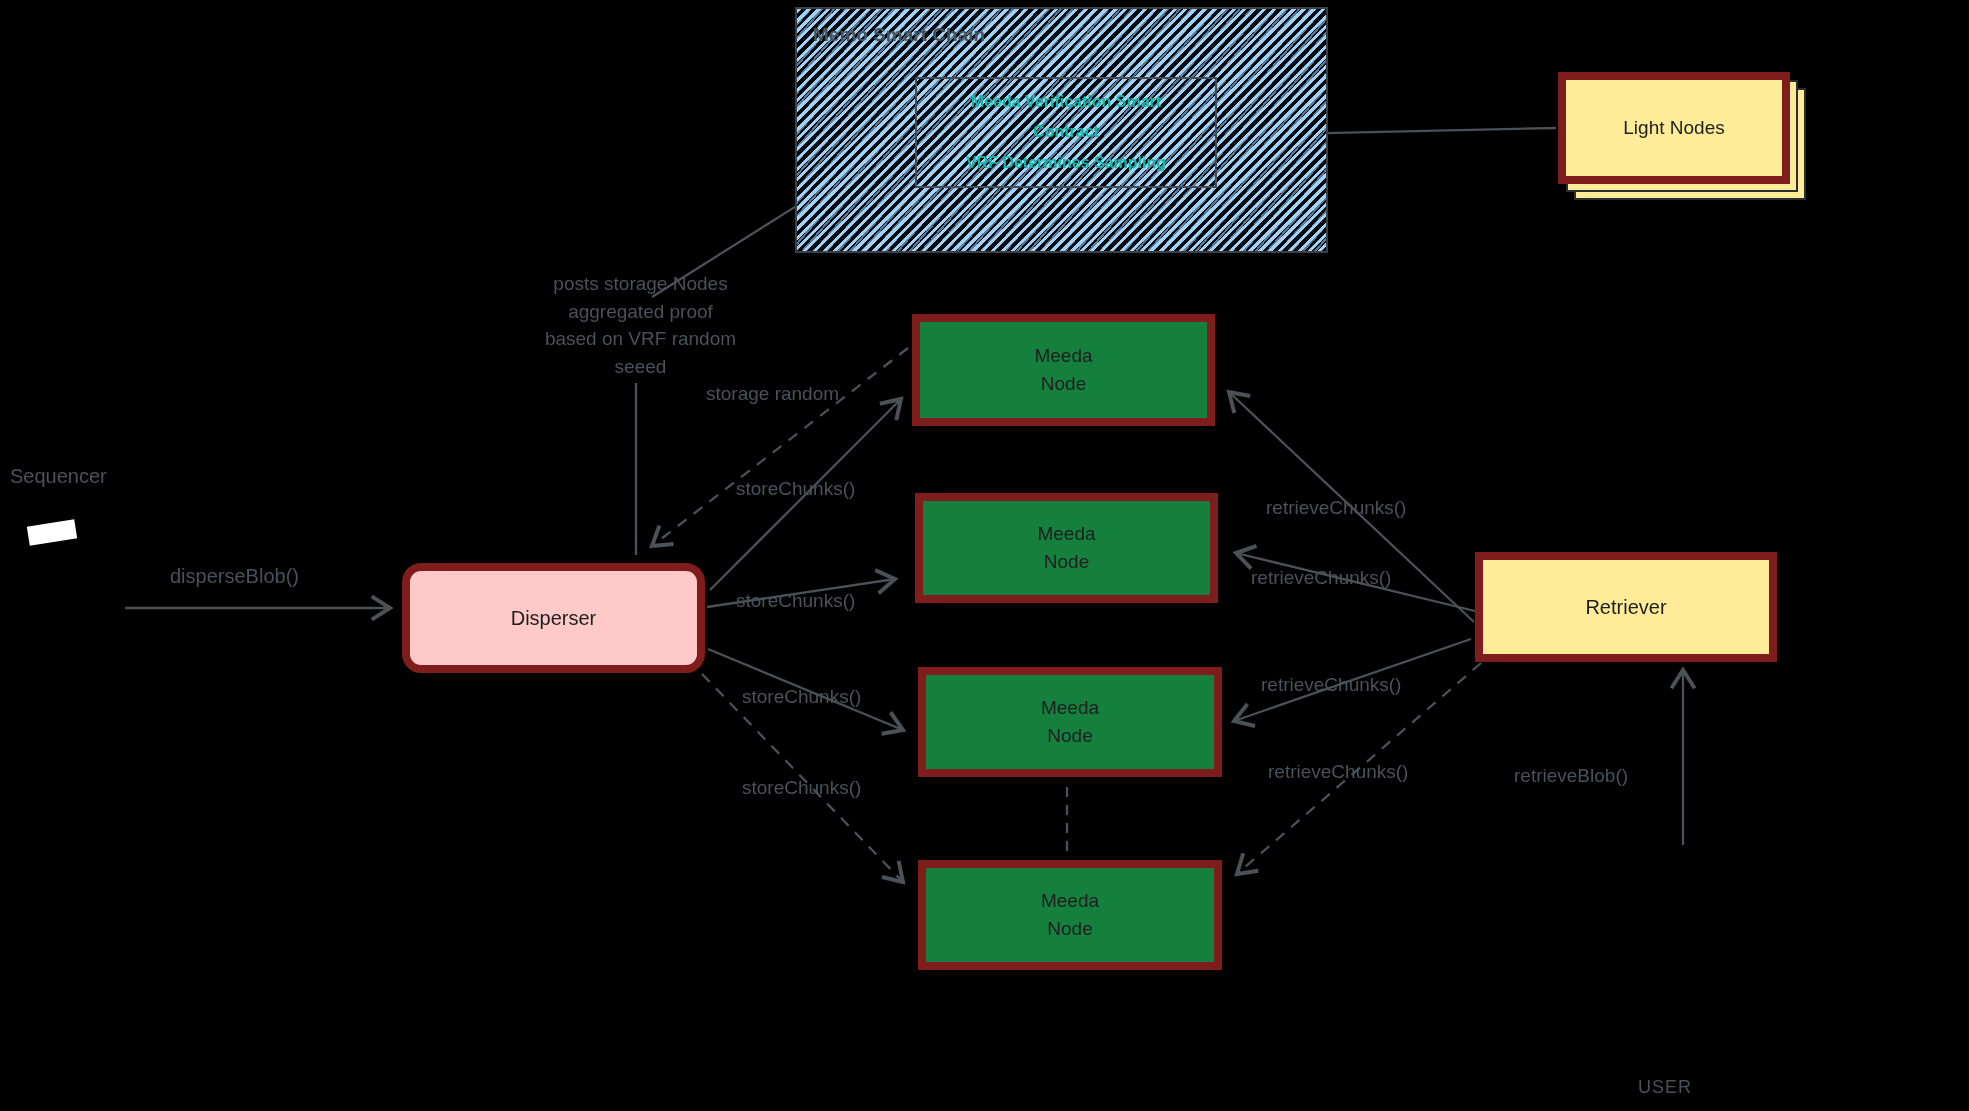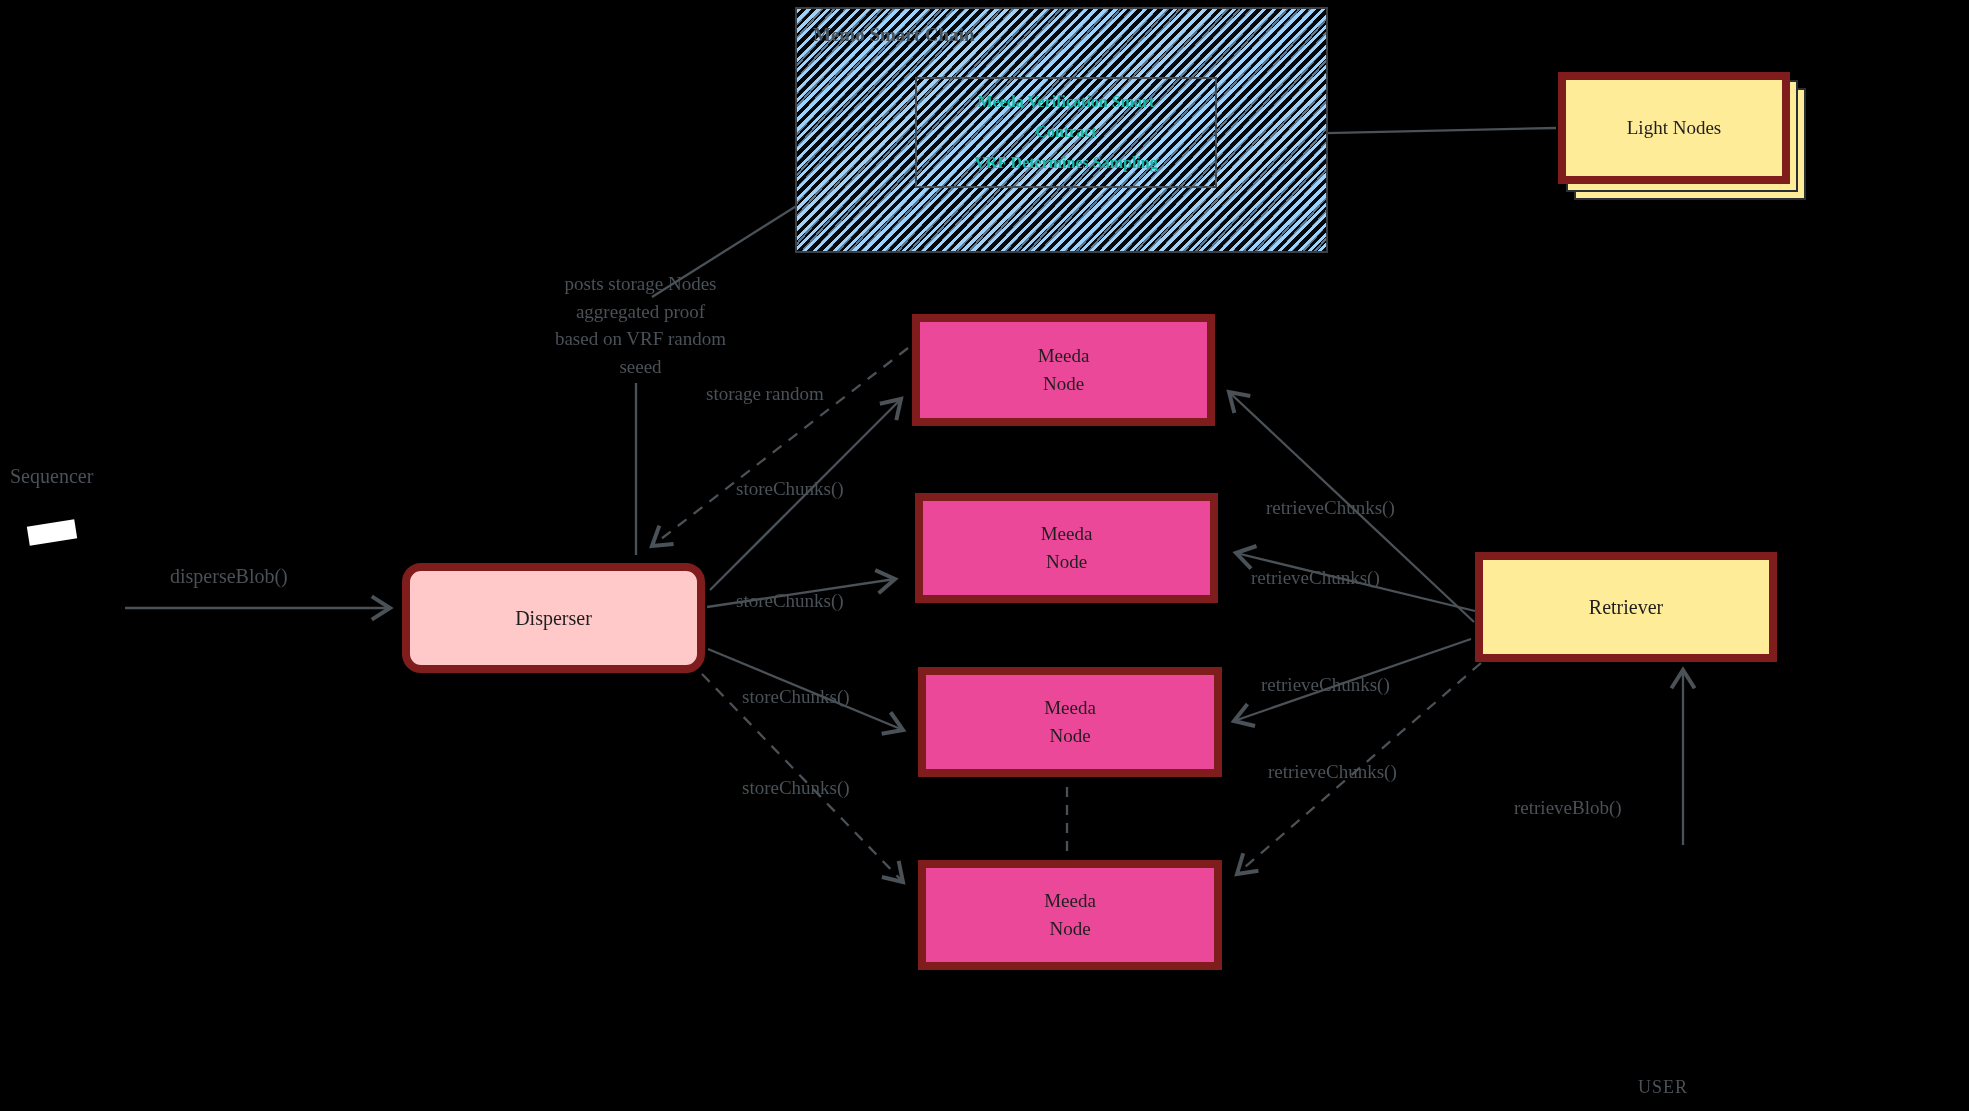--- a/index.html
+++ b/index.html
@@ -1,25 +1,25 @@
 <!DOCTYPE html>
 <html><head>
 <meta charset="utf-8">
 <style>
   html,body{margin:0;padding:0;background:#000;}
   #canvas{
     position:relative;width:1969px;height:1111px;background:#000;overflow:hidden;
-    font-family:Liberation Serif, serif;
+    font-family:Liberation Sans, sans-serif;
   }
   .box{
     position:absolute;display:flex;align-items:center;justify-content:center;
     border:8px solid #7f1d1d;box-sizing:border-box;color:#1e1e1e;
     font-size:20px;text-align:center;white-space:pre-line;line-height:1.5;
   }
-  .blue{background:#ec4899;}
+  .blue{background:#15803d;}
   .pink{background:#ffc9c9;border-radius:19px;}
   .yellow{background:#ffec99;}
   .hatch{
     position:absolute;box-sizing:border-box;border:2px solid #3a4046;
     background-color:#05080b;
     background-image:
       repeating-linear-gradient(135deg,#9ed2fb 0 3px,transparent 3px 7px),
       repeating-linear-gradient(131deg,rgba(158,210,251,.55) 0 2px,transparent 2px 9px);
   }
   .innerbox{
@@ -103,16 +103,16 @@
 seeed</div>
   <div class="glabel lbl-z" style="left:706px;top:380px;">storage random</div>
   <div class="glabel lbl-z" style="left:736px;top:475px;">storeChunks()</div>
   <div class="glabel lbl-z" style="left:736px;top:587px;">storeChunks()</div>
   <div class="glabel lbl-z" style="left:742px;top:683px;">storeChunks()</div>
   <div class="glabel lbl-z" style="left:742px;top:774px;">storeChunks()</div>
   <div class="glabel lbl-z" style="left:1266px;top:494px;">retrieveChunks()</div>
   <div class="glabel lbl-z" style="left:1251px;top:564px;">retrieveChunks()</div>
   <div class="glabel lbl-z" style="left:1261px;top:671px;">retrieveChunks()</div>
   <div class="glabel lbl-z" style="left:1268px;top:758px;">retrieveChunks()</div>
-  <div class="glabel lbl-z" style="left:1514px;top:794px;">retrieveBlob()</div>
+  <div class="glabel lbl-z" style="left:1514px;top:762px;">retrieveBlob()</div>
   <div class="glabel lbl-z" style="left:1638px;top:1074px;font-size:18px;letter-spacing:1px;">USER</div>
 
 </div>
 
 </body></html>

